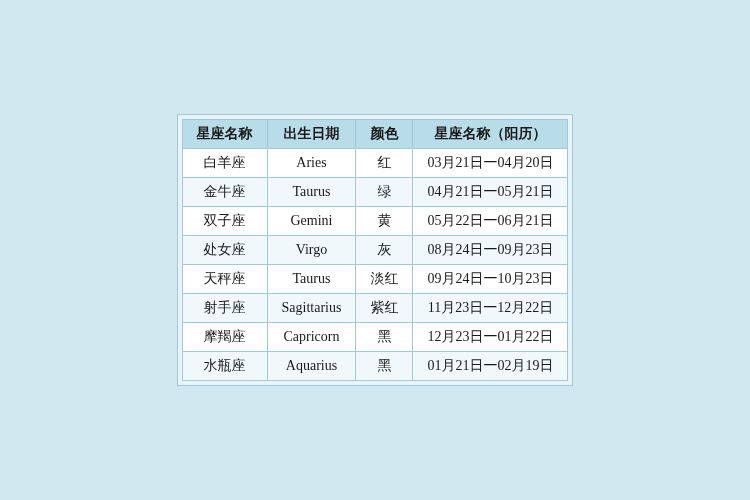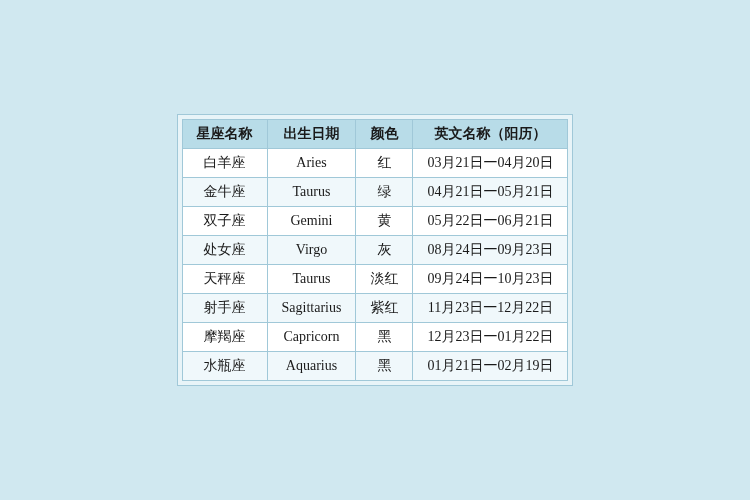--- a/index.html
+++ b/index.html
@@ -45,21 +45,21 @@
 </head>
 <body>
 
 <div class="table-wrapper">
   <table>
     <thead>
       <tr>
         <th>星座名称</th>
         <th>出生日期</th>
         <th>颜色</th>
-        <th>英文名称（阳历）</th>
+        <th>星座名称（阳历）</th>
       </tr>
     </thead>
     <tbody id="table-body">
     <tr>
           <td>白羊座</td>
           <td>Aries</td>
           <td>红</td>
           <td>03月21日一04月20日</td>
         </tr>
         <tr>

